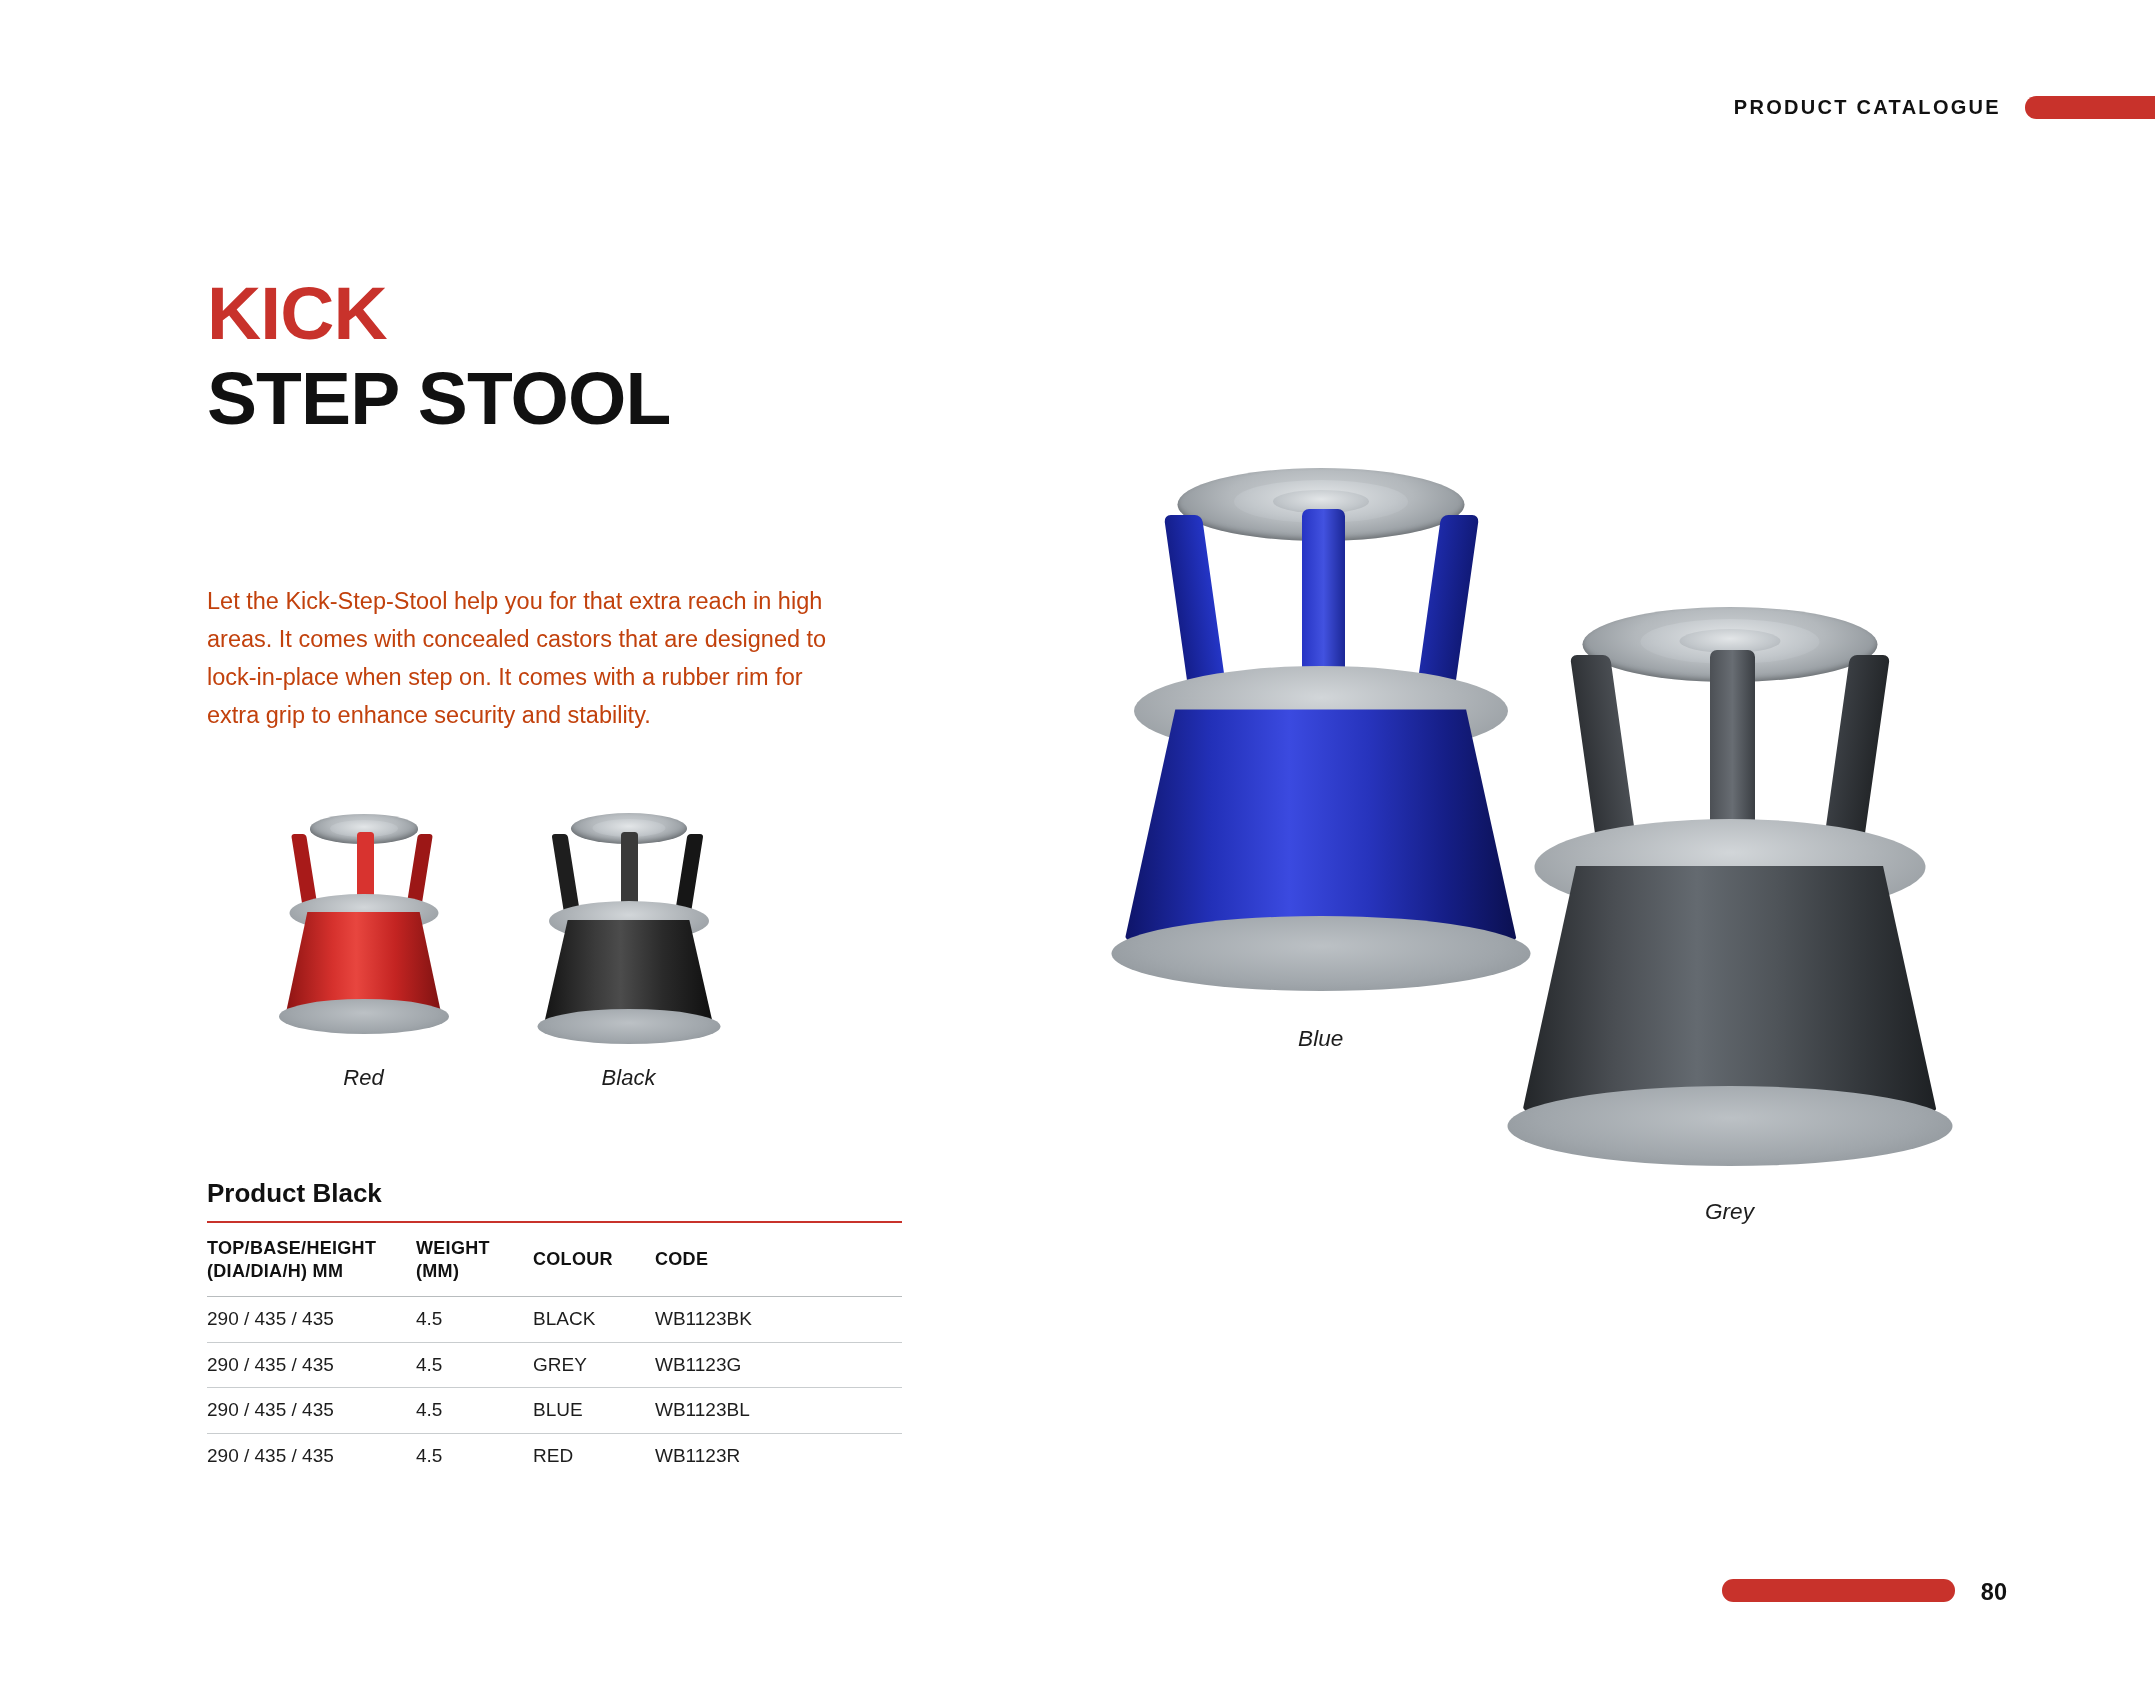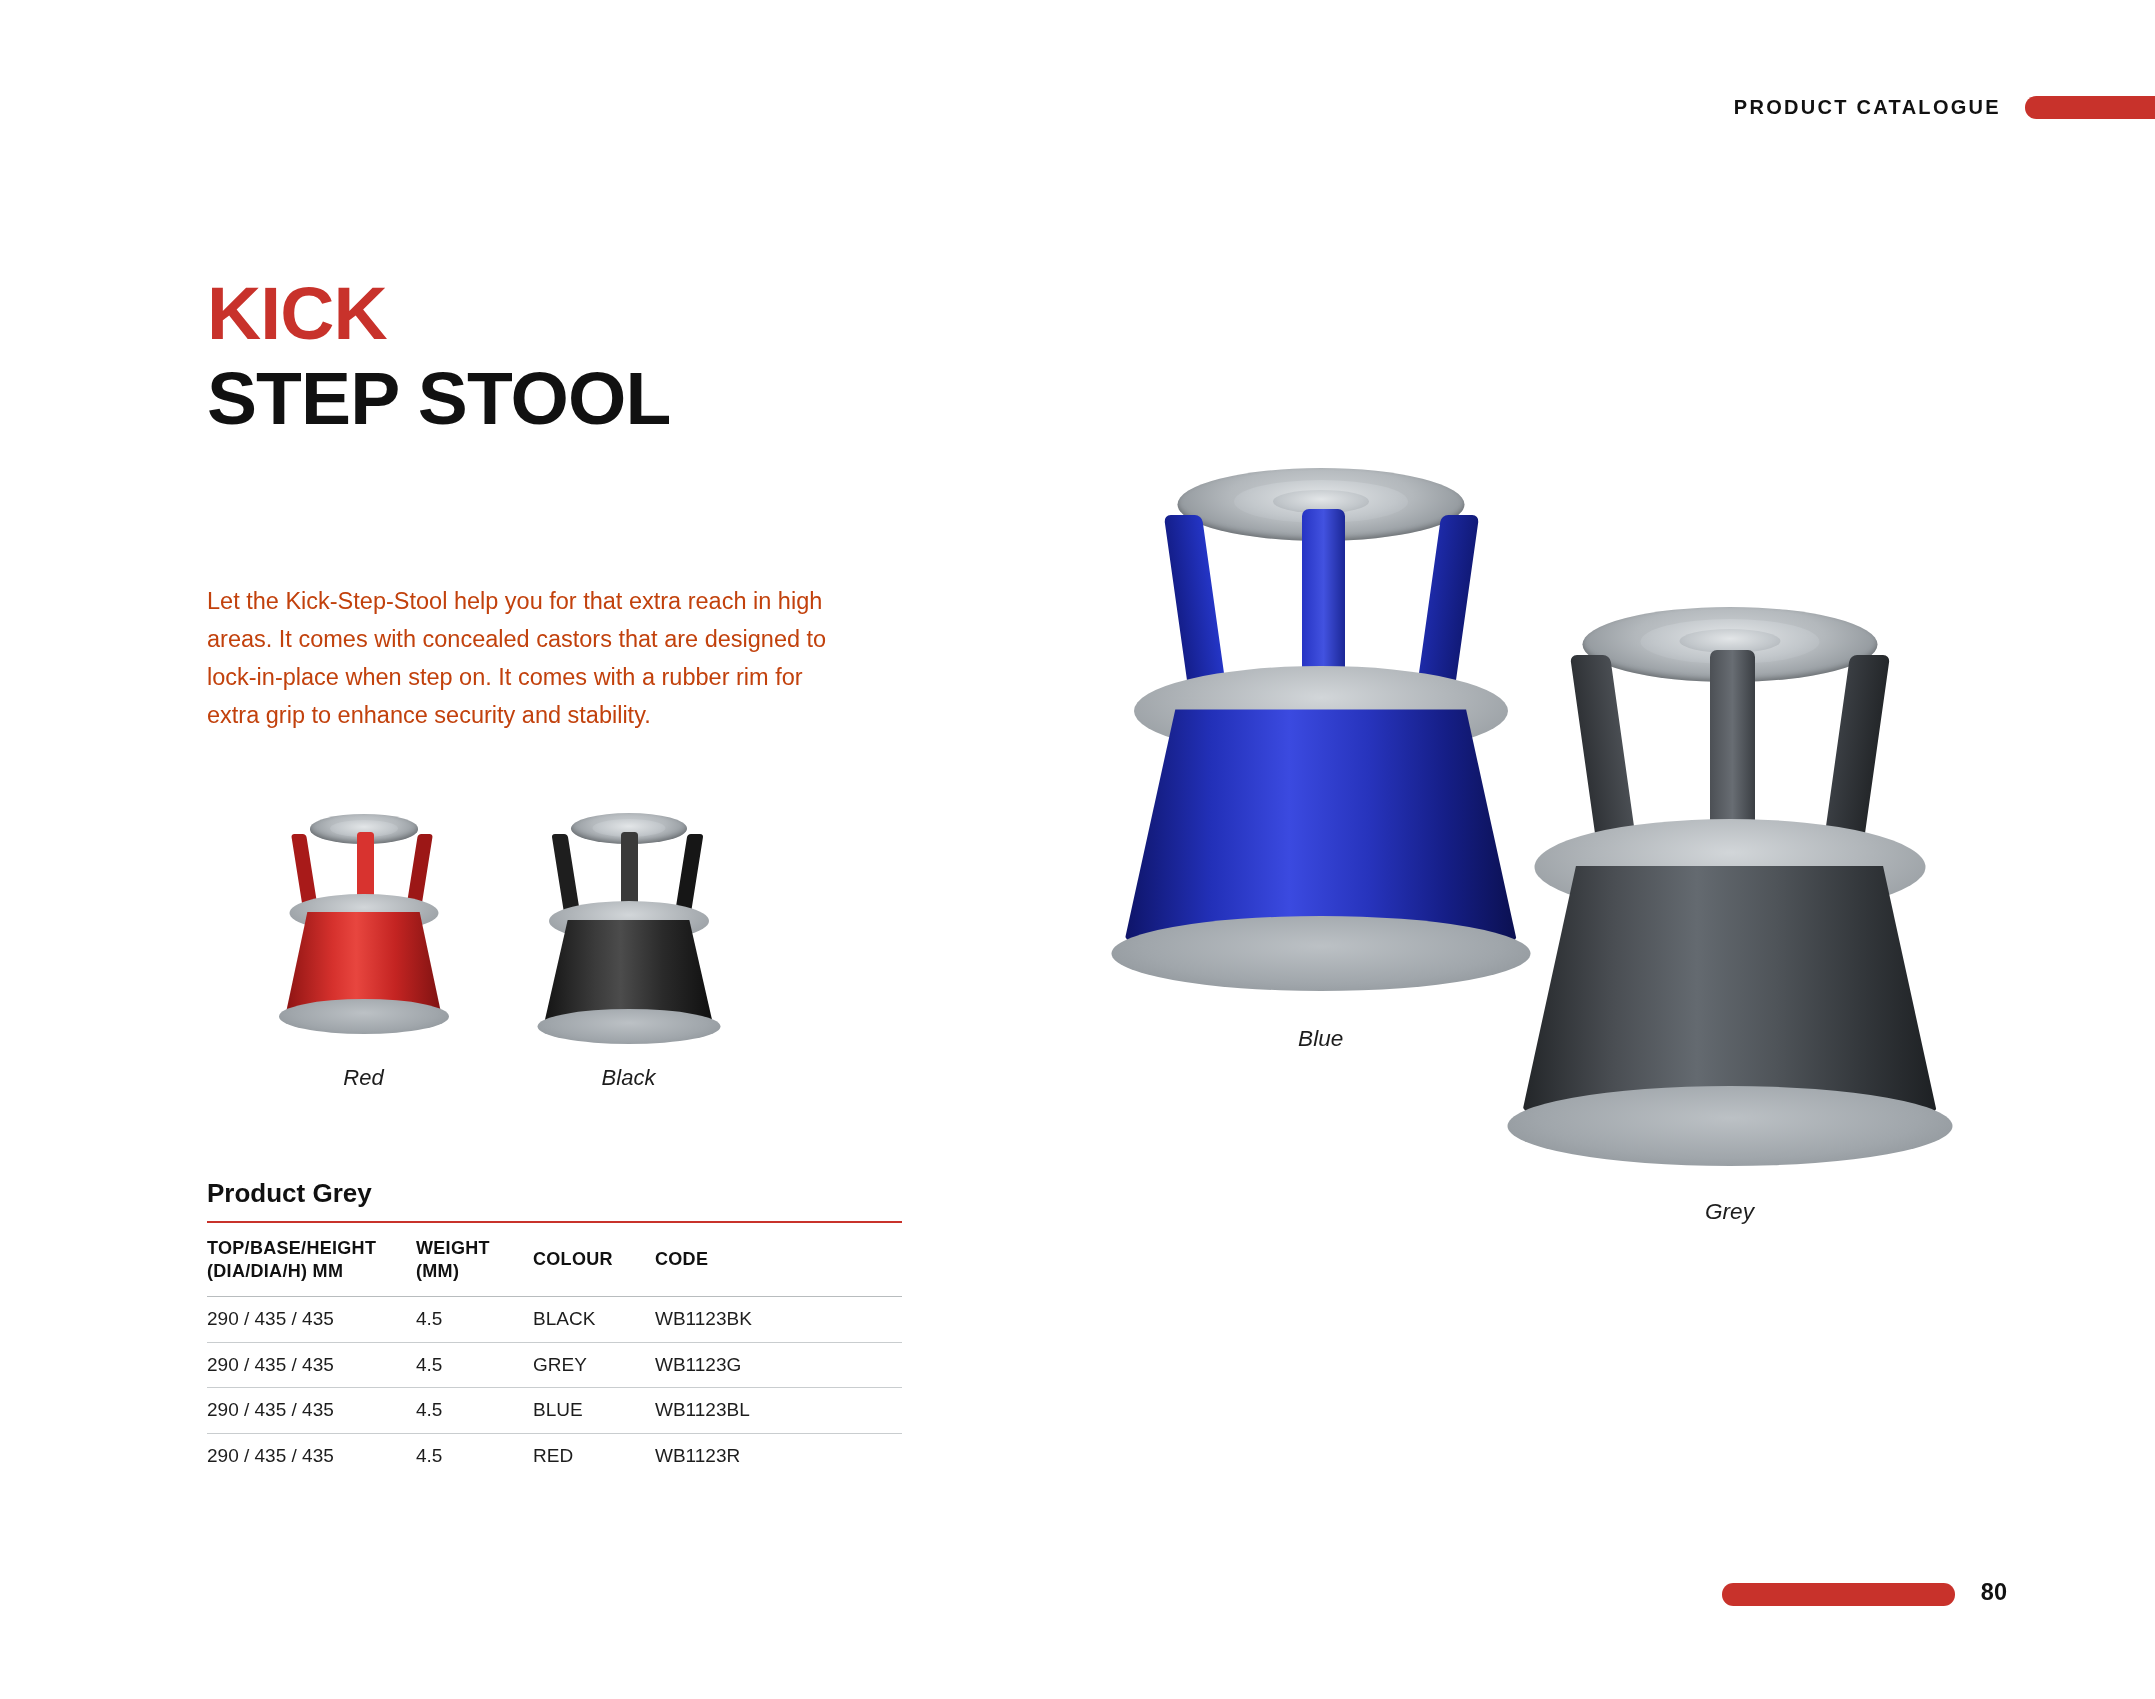--- a/index.html
+++ b/index.html
@@ -199,21 +199,21 @@
     color: #1d1d1d;
     text-align: center;
   }
 
   
   .footer {
     position: absolute;
     bottom: 94px;
     right: 148px;
     display: flex;
-    align-items: flex-end;
+    align-items: flex-start;
     gap: 26px;
   }
   .footer-pill {
     width: 233px;
     height: 22.6px;
     background: #c8322b;
     border-radius: 11.3px;
   }
   .footer-page {
     font-size: 23.5px;
@@ -266,21 +266,21 @@
       <div class="leg" style="left:196px; top:29.5px; width:15.6px; height:82px; background:#161616; transform:skewX(-9deg);"></div>
       <div class="mid-disc" style="top:97px; width:160px; height:40px;"></div>
       <div class="cone" style="top:116px; width:169px; height:104px; background:linear-gradient(90deg,#141414 0%,#3b3b3b 30%,#4c4c4c 45%,#2a2a2a 70%,#0f0f0f 100%); clip-path: polygon(14% 0%, 86% 0%, 100% 100%, 0% 100%); border-radius:5.2px;"></div>
       <div class="foot" style="top:205px; width:183px; height:35px;"></div>
     </div>
     <div class="prod-caption">Black</div>
   </div>
 
 </div>
 
-<div class="product-code-heading">Product Grey</div>
+<div class="product-code-heading">Product Black</div>
 
 <div class="table-wrap">
   <table class="spec">
     <thead>
       <tr>
         <th class="col-1">
           <span>TOP/BASE/HEIGHT</span><br>
           <span>(DIA/DIA/H) MM</span>
         </th>
         <th class="col-2">

